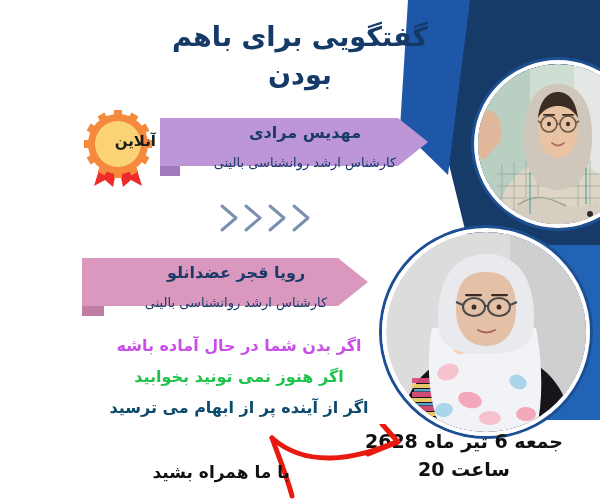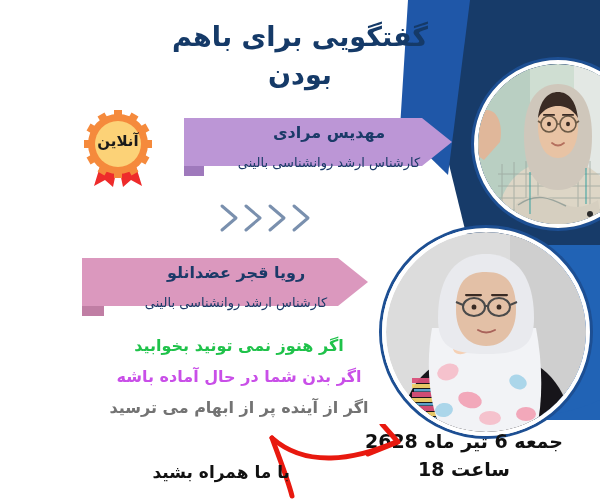--- a/index.html
+++ b/index.html
@@ -37,21 +37,20 @@
 
   
   .badge{
     position:absolute;
     left:16px; top:108px;
     width:76px;height:84px;
   }
   .badge-text{
     position:absolute;
     left:0; top:24px; width:76px;
-    text-align:center;
     font-size:15px;font-weight:bold;
     color:#1a1a1a;
     direction:rtl;
     pointer-events:none;
   }
 
   
   .banner{
     position:absolute;
     height:58px;
@@ -69,21 +68,21 @@
     display:flex;
     flex-direction:column;
     justify-content:center;
     align-items:center;
     direction:rtl;
     color:#1b3a68;
   }
   .banner-name{font-size:16px;font-weight:bold;line-height:1.25;}
   .banner-role{font-size:13px;line-height:1.3;margin-top:12px;}
 
-  #banner1{ left:120px; top:118px; width:268px; }
+  #banner1{ left:96px; top:118px; width:268px; }
   #banner2{ left:18px;  top:258px; width:286px;text-align:center; }
 
   
   .chevrons{
     position:absolute;
     left:152px;top:200px;
     width:110px;height:36px;
   }
 
   
@@ -106,21 +105,21 @@
     text-align:center;
     direction:rtl;
   }
   .slogan{
     font-size:16px;font-weight:bold;
     line-height:1.95;
     white-space:nowrap;
   }
   .s-green{color:#1FC24A;}
   .s-pink{color:#C94FE8;}
-  .s-navy{color:#737373;}
+  .s-navy{color:#0c4a6e;}
 
   
   .datebox{
     position:absolute;
     right:16px; top:428px;
     width:240px;
     text-align:center;
     direction:rtl;
     color:#111111;
     font-size:19px;
@@ -327,28 +326,28 @@
           <ellipse cx="113" cy="75" rx="2.4" ry="2.6"></ellipse>
           <rect x="79" y="62" width="17" height="2.2" rx="1.1"></rect>
           <rect x="105" y="62" width="17" height="2.2" rx="1.1"></rect>
         </g>
         <path d="M92 98 Q100 103 109 98" stroke="#a9635a" stroke-width="2" fill="none" stroke-linecap="round"></path>
       </g>
     </svg>
   </div>
 
   <div class="slogans">
+    <div class="slogan s-pink">اگر بدن شما در حال آماده باشه</div>
     <div class="slogan s-green">اگر هنوز نمی تونید بخوابید</div>
-    <div class="slogan s-pink">اگر بدن شما در حال آماده باشه</div>
     <div class="slogan s-navy">اگر از آینده پر از ابهام می ترسید</div>
   </div>
 
   <div class="datebox">
     <div>جمعه 6 تیر ماه 2628</div>
-    <div>ساعت 18</div>
+    <div>ساعت 20</div>
   </div>
 
   <svg class="arrow" viewBox="0 0 170 78">
     <path d="M22 14 C30 36 38 56 42 72" stroke="#E8190F" stroke-width="5" fill="none" stroke-linecap="round"></path>
     <path d="M22 14 C56 44 104 36 146 18" stroke="#E8190F" stroke-width="5" fill="none" stroke-linecap="round"></path>
     <path d="M118 30 L148 18 L132 0" stroke="#E8190F" stroke-width="5" fill="none" stroke-linecap="round" stroke-linejoin="round"></path>
   </svg>
 
   <div class="joinbox">با ما همراه بشید</div>
 

